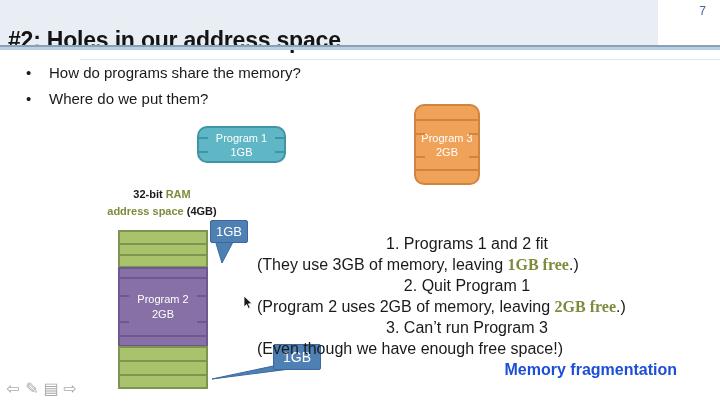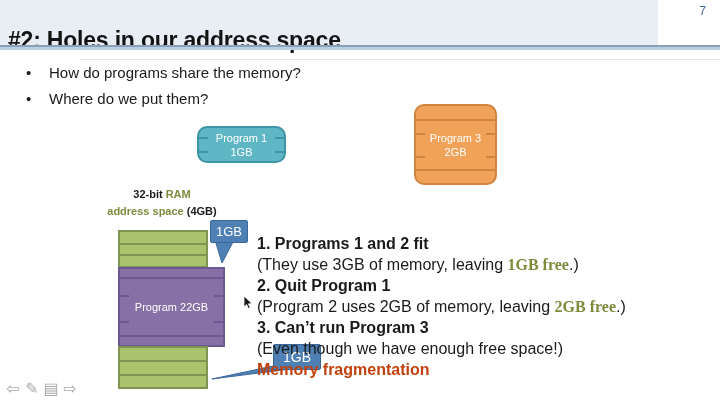--- a/index.html
+++ b/index.html
@@ -94,21 +94,21 @@
     left: 197px; top: 126px;
     width: 89px; height: 37px;
     background: #5FB6C4;
     border: 2px solid #3E95A5;
   }
   .prog1 .tick { background: #3E95A5; }
 
   
   .prog3 {
     left: 414px; top: 104px;
-    width: 83px; height: 81px;
+    width: 66px; height: 81px;
     background: #F0A259;
     border: 2px solid #D0853E;
   }
   .prog3 .hline, .prog3 .tick { background: #D0853E; }
 
   
   .ram-label {
     position: absolute;
     left: 92px; top: 186px;
     width: 140px;
@@ -123,26 +123,26 @@
   
   .mem-stack { position: absolute; left: 118px; top: 230px; width: 90px; }
   .mem-free-top {
     position: relative;
     width: 90px; height: 38px;
     background: #A9C36D;
     border: 2px solid #7E9450;
   }
   .mem-prog2 {
     position: relative;
-    width: 107px; height: 80px;
+    width: 90px; height: 80px;
     margin-top: -1px;
     background: #8670A5;
     border: 2px solid #6D5991;
     display: flex;
-    flex-direction: row;
+    flex-direction: column;
     align-items: center;
     justify-content: center;
     color: #fff;
     font-size: 11px;
     line-height: 15px;
     text-align: center;
   }
   .mem-free-bottom {
     position: relative;
     width: 90px; height: 43px;
@@ -171,23 +171,23 @@
 
   
   .explanation {
     position: absolute;
     left: 257px; top: 233px;
     width: 420px;
     font-size: 16px;
     line-height: 21px;
     color: #1A1A1A;
   }
-  .step-heading { font-weight: bold; }
+  .step-heading { font-weight: normal; text-align: center; }
   .step-body .olive { font-weight: bold; font-family: Liberation Serif, serif; }
-  .conclusion { font-weight: bold; color: #c2410c; }
+  .conclusion { font-weight: bold; color: #1d4ed8; text-align: right; }
 
   
   .cursor { position: absolute; left: 243px; top: 296px; }
 
   
   .nav {
     position: absolute;
     left: 5px; top: 380px;
     display: flex;
     gap: 3px;

